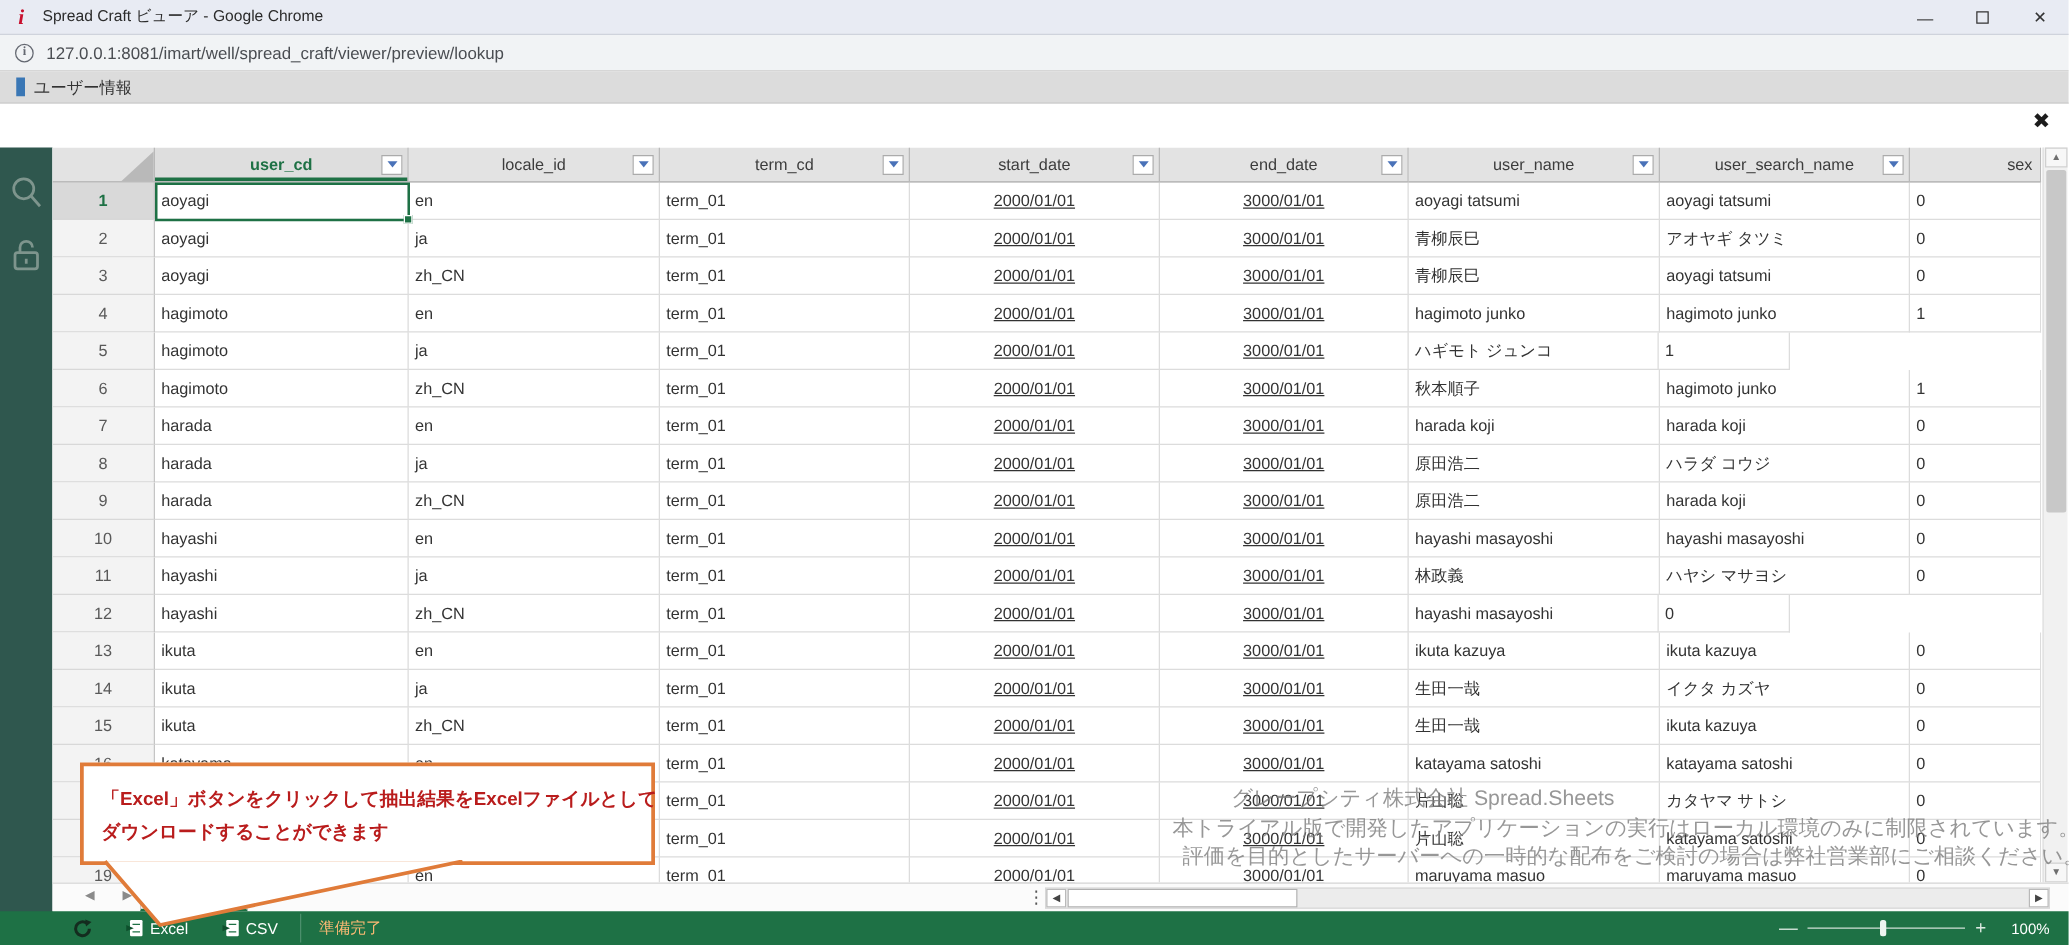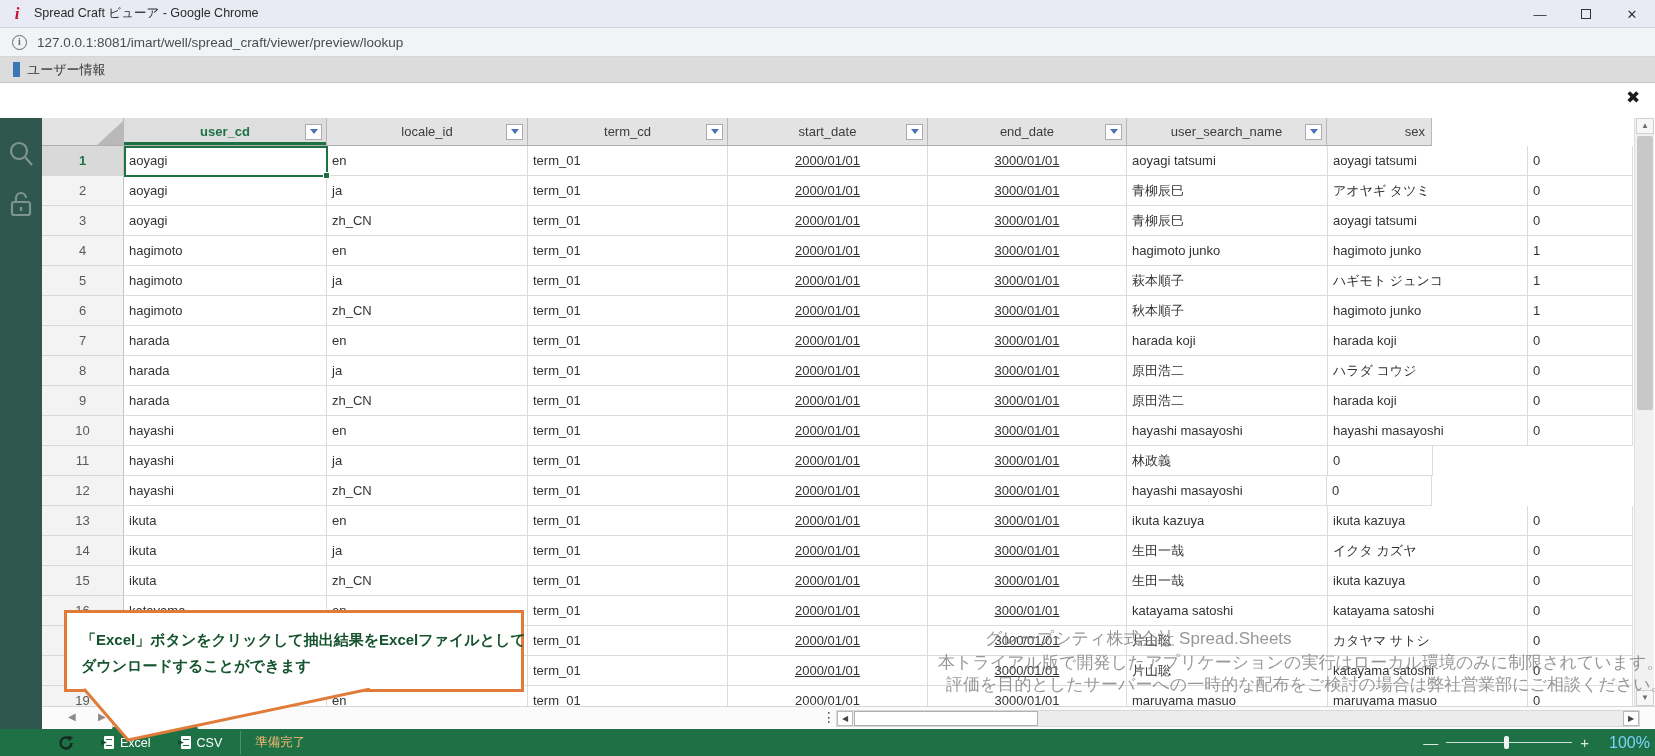--- a/index.html
+++ b/index.html
@@ -62,35 +62,35 @@
   .nav-arrow { position:absolute; top:4px; font-size:10px; color:#8a8a8a; }
   .sheet-tab { position:absolute; left:70px; top:1px; width:86px; height:21px; background:#fff; border:1px solid #c9c9c9; border-bottom:2px solid #1e7145; }
   .dots { position:absolute; left:780px; top:2px; font-size:14px; color:#555; }
   .htrack { position:absolute; left:794px; top:3px; width:804px; height:17px; background:#ececec; border:1px solid #d8d8d8; }
   .hs-btn { position:absolute; top:0; width:16px; height:15px; background:#fff; border:1px solid #b9b9b9; color:#444; font-size:8px; text-align:center; line-height:14px; }
   .hs-left { left:0; } .hs-right { right:0; }
   .hs-thumb { position:absolute; left:17px; top:0; width:184px; height:15px; background:#fff; border:1px solid #b0b0b0; }
 
   
   .callout { position:absolute; left:64px; top:527px; width:460px; height:82px; background:#fff; border:3px solid #e07b39; z-index:6; padding:14px 12px 0 14px; }
-  .callout p { font-size:15px; font-weight:bold; color:#14532d; line-height:26px; white-space:nowrap; }
+  .callout p { font-size:15px; font-weight:bold; color:#b91c1c; line-height:26px; white-space:nowrap; }
   .callout-tail { position:absolute; left:70px; top:605px; width:320px; height:58px; z-index:7; }
 
   
   .toolbar { position:absolute; left:0; top:729px; width:1655px; height:27px; background:#1e7145; z-index:5; display:flex; align-items:center; }
   .tb-refresh { margin-left:58px; width:16px; height:16px; }
   .tb-btn { display:flex; align-items:center; margin-left:26px; color:#fff; font-size:12.5px; cursor:default; }
   .tb-btn svg { margin-right:5px; }
   .tb-sep { width:1px; height:23px; background:#4b8f6c; margin-left:18px; }
   .tb-status { margin-left:14px; color:#fdba74; font-size:12.5px; }
   .zoomer { position:absolute; right:8px; top:0; height:27px; display:flex; align-items:center; color:#dce9e1; }
   .z-minus,.z-plus { font-size:15px; padding:0 8px; }
   .z-track { width:126px; height:1px; background:#cfe0d6; position:relative; }
   .z-handle { position:absolute; left:58px; top:-6px; width:5px; height:13px; background:#eef4f0; border-radius:2px; }
-  .z-label { margin-left:12px; font-size:16px; color:#7dd3fc; width:38px; }
+  .z-label { margin-left:12px; font-size:12px; color:#ffffff; width:38px; }
 </style>
 </head>
 <body>
 
 <div class="titlebar">
   <div class="app-logo">i</div>
   <div class="win-title">Spread Craft ビューア - Google Chrome</div>
   <div class="win-controls">
     <div class="win-btn">—</div>
     <div class="win-btn">
@@ -154,20 +154,26 @@
           <span class="fbtn">
             <span class="tri"></span>
           </span>
         </div>
         <div class="hcell" style="width: 199px;">
           <span>end_date</span>
           <span class="fbtn">
             <span class="tri"></span>
           </span>
         </div>
+        <div class="hcell" style="width: 201px;">
+          <span>user_name</span>
+          <span class="fbtn">
+            <span class="tri"></span>
+          </span>
+        </div>
         <div class="hcell" style="width: 200px;">
           <span>user_search_name</span>
           <span class="fbtn">
             <span class="tri"></span>
           </span>
         </div>
         <div class="hcell alright" style="width: 105px;">
           <span>sex</span>
         </div>
       </div>
@@ -216,21 +222,20 @@
           <div class="cell" style="width: 200px;">hagimoto junko</div>
           <div class="cell" style="width: 105px;">1</div>
         </div>
         <div class="grow drow">
           <div class="rowhdr">5</div>
           <div class="cell" style="width: 203px;">hagimoto</div>
           <div class="cell" style="width: 201px;">ja</div>
           <div class="cell" style="width: 200px;">term_01</div>
           <div class="cell ctr" style="width: 200px;">2000/01/01</div>
           <div class="cell ctr" style="width: 199px;">3000/01/01</div>
-          <div class="cell" style="width: 201px;">萩本順子</div>
           <div class="cell" style="width: 200px;">ハギモト ジュンコ</div>
           <div class="cell" style="width: 105px;">1</div>
         </div>
         <div class="grow drow">
           <div class="rowhdr">6</div>
           <div class="cell" style="width: 203px;">hagimoto</div>
           <div class="cell" style="width: 201px;">zh_CN</div>
           <div class="cell" style="width: 200px;">term_01</div>
           <div class="cell ctr" style="width: 200px;">2000/01/01</div>
           <div class="cell ctr" style="width: 199px;">3000/01/01</div>
@@ -283,20 +288,21 @@
           <div class="cell" style="width: 105px;">0</div>
         </div>
         <div class="grow drow">
           <div class="rowhdr">11</div>
           <div class="cell" style="width: 203px;">hayashi</div>
           <div class="cell" style="width: 201px;">ja</div>
           <div class="cell" style="width: 200px;">term_01</div>
           <div class="cell ctr" style="width: 200px;">2000/01/01</div>
           <div class="cell ctr" style="width: 199px;">3000/01/01</div>
           <div class="cell" style="width: 201px;">林政義</div>
+          <div class="cell" style="width: 200px;">ハヤシ マサヨシ</div>
           <div class="cell" style="width: 105px;">0</div>
         </div>
         <div class="grow drow">
           <div class="rowhdr">12</div>
           <div class="cell" style="width: 203px;">hayashi</div>
           <div class="cell" style="width: 201px;">zh_CN</div>
           <div class="cell" style="width: 200px;">term_01</div>
           <div class="cell ctr" style="width: 200px;">2000/01/01</div>
           <div class="cell ctr" style="width: 199px;">3000/01/01</div>
           <div class="cell" style="width: 200px;">hayashi masayoshi</div>

